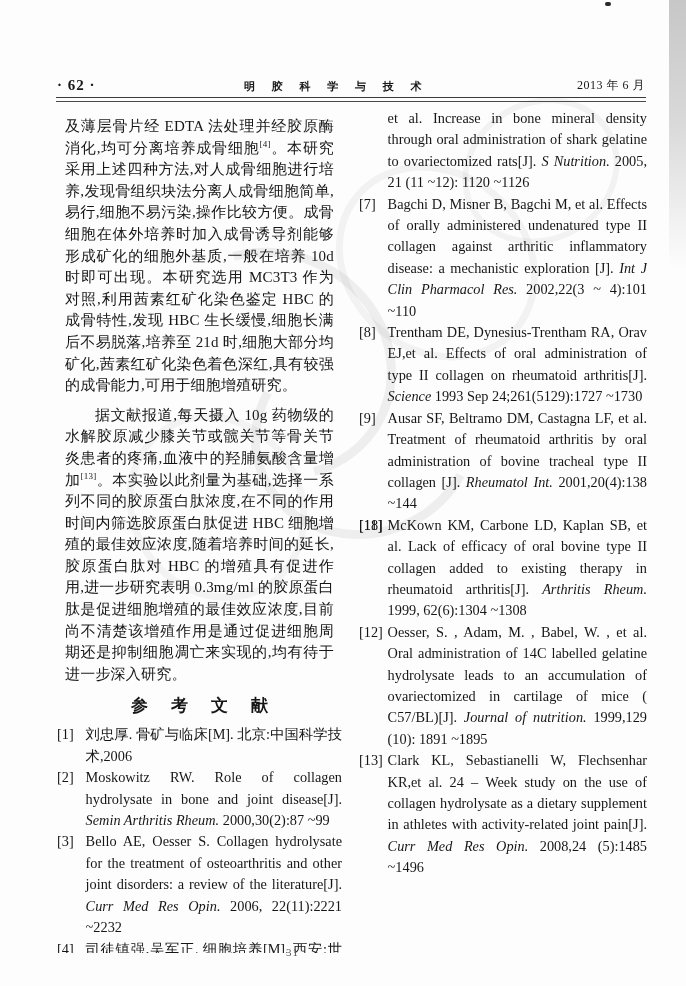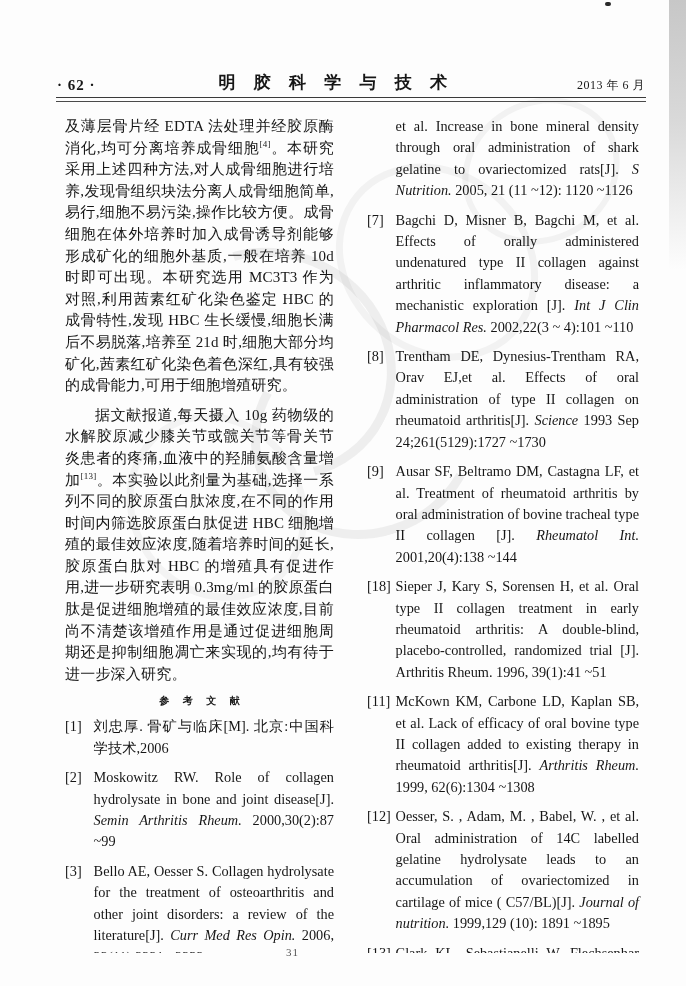--- a/index.html
+++ b/index.html
@@ -25,21 +25,21 @@
   .wm-arc.a3{left:330px;top:170px;width:200px;height:170px;border-left-color:transparent;border-top-color:transparent;transform:rotate(40deg);border-width:7px;border-color:rgba(120,120,120,0.08);}
   .wm-arc.a4{left:460px;top:100px;width:150px;height:130px;border-bottom-color:transparent;border-right-color:transparent;transform:rotate(-30deg);border-width:6px;border-color:rgba(120,120,120,0.08);}
   .wm-arc.a5{left:120px;top:420px;width:180px;height:160px;border-top-color:transparent;border-right-color:transparent;transform:rotate(55deg);border-width:7px;border-color:rgba(120,120,120,0.07);}
 
   
   .header{
     position:absolute;left:57px;top:68px;width:588px;height:26px;
     display:flex;align-items:flex-end;justify-content:space-between;
   }
   .hdr-page{font-size:15px;font-weight:bold;letter-spacing:1px;}
-  .hdr-title{font-size:17px;font-weight:bold;letter-spacing:7px;white-space:nowrap;}
+  .hdr-title{font-size:11px;font-weight:bold;letter-spacing:7px;white-space:nowrap;}
   .hdr-date{font-size:12px;letter-spacing:0.5px;}
   .rule{
     position:absolute;left:56px;top:97px;width:590px;height:3px;
     border-top:1.6px solid #3a3a3a;border-bottom:1.4px solid #4a4a4a;
   }
 
   
   .columns{
     position:absolute;left:57px;top:108px;width:590px;height:845px;
     display:flex;gap:17px;
@@ -49,26 +49,26 @@
   .col-right{width:288px;height:845px;}
 
   .para{
     margin:8px;font-size:15px;line-height:21.6px;text-align:justify;
     letter-spacing:0.2px;
   }
   .para.indent{text-indent:2em;}
   sup{font-size:9px;line-height:0;vertical-align:super;}
 
   .refs-heading{
-    margin:9px 0 7px 0;text-align:center;font-size:10px;font-weight:bold;
+    margin:9px 0 7px 0;text-align:center;font-size:17px;font-weight:bold;
     letter-spacing:0.55em;text-indent:0.55em;
   }
 
   .ref{
-    position:relative;margin:8px;padding-left:2em;
+    position:relative;margin:0;padding-left:2em;
     font-size:14.3px;line-height:21.4px;text-align:justify;
   }
   .ref .ref-label{position:absolute;left:0;top:0;}
   .ref i{font-style:italic;}
 
   
   .footer{position:absolute;left:0;top:946px;width:100%;}
   .footer .pg{position:absolute;left:286px;top:0;font-size:11px;color:#555;letter-spacing:1px;}
 </style>
 </head>
@@ -108,21 +108,21 @@
           <div class="ref"><span class="ref-label">[4]</span><span>司徒镇强,吴军正. 细胞培养[M]. 西安:世界图书出版公司,2007</span></div>
           <div class="ref"><span class="ref-label">[5]</span><span>Ovchinnikov D. Alcian blue/alizarin red staining of cartilage and bone in mouse [J]. </span></div>
         </div>
     </div>
     <div class="col col-right">
       <div id="refs-right">
           <div class="ref"><span>et al. Increase in bone mineral density through oral administration of shark gelatine to ovariectomized rats[J]. </span><i>S Nutrition.</i><span> 2005, 21 (11 ~12): 1120 ~1126</span></div>
           <div class="ref"><span class="ref-label">[7]</span><span>Bagchi D, Misner B, Bagchi M, et al. Effects of orally administered undenatured type II collagen against arthritic inflammatory disease: a mechanistic exploration [J]. </span><i>Int J Clin Pharmacol Res.</i><span> 2002,22(3 ~ 4):101 ~110</span></div>
           <div class="ref"><span class="ref-label">[8]</span><span>Trentham DE, Dynesius-Trentham RA, Orav EJ,et al. Effects of oral administration of type II collagen on rheumatoid arthritis[J]. </span><i>Science</i><span> 1993 Sep 24;261(5129):1727 ~1730</span></div>
           <div class="ref"><span class="ref-label">[9]</span><span>Ausar SF, Beltramo DM, Castagna LF, et al. Treatment of rheumatoid arthritis by oral administration of bovine tracheal type II collagen [J]. </span><i>Rheumatol Int.</i><span> 2001,20(4):138 ~144</span></div>
-          <div class="ref"><span class="ref-label">[18]</span><span>Sieper J, Kary S, Sorensen H, et al. Oral type II collagen treatment in early rheumatoid arthritis: A double-blind, placebo-controlled, randomized trial [J]. Arthritis Rheum. 1996, 39(1):41 ~51</span></div>
+          <div class="ref"><span class="ref-label">[18]</span></div>
           <div class="ref"><span class="ref-label">[11]</span><span>McKown KM, Carbone LD, Kaplan SB, et al. Lack of efficacy of oral bovine type II collagen added to existing therapy in rheumatoid arthritis[J]. </span><i>Arthritis Rheum.</i><span> 1999, 62(6):1304 ~1308</span></div>
           <div class="ref"><span class="ref-label">[12]</span><span>Oesser, S. , Adam, M. , Babel, W. , et al. Oral administration of 14C labelled gelatine hydrolysate leads to an accumulation of ovariectomized in cartilage of mice ( C57/BL)[J]. </span><i>Journal of nutrition.</i><span> 1999,129 (10): 1891 ~1895</span></div>
           <div class="ref"><span class="ref-label">[13]</span><span>Clark KL, Sebastianelli W, Flechsenhar KR,et al. 24 – Week study on the use of collagen hydrolysate as a dietary supplement in athletes with activity-related joint pain[J]. </span><i>Curr Med Res Opin.</i><span> 2008,24 (5):1485 ~1496</span></div>
         </div>
     </div>
   </div>
 
   <div class="footer">
     <span class="pg">31</span>
   </div>

